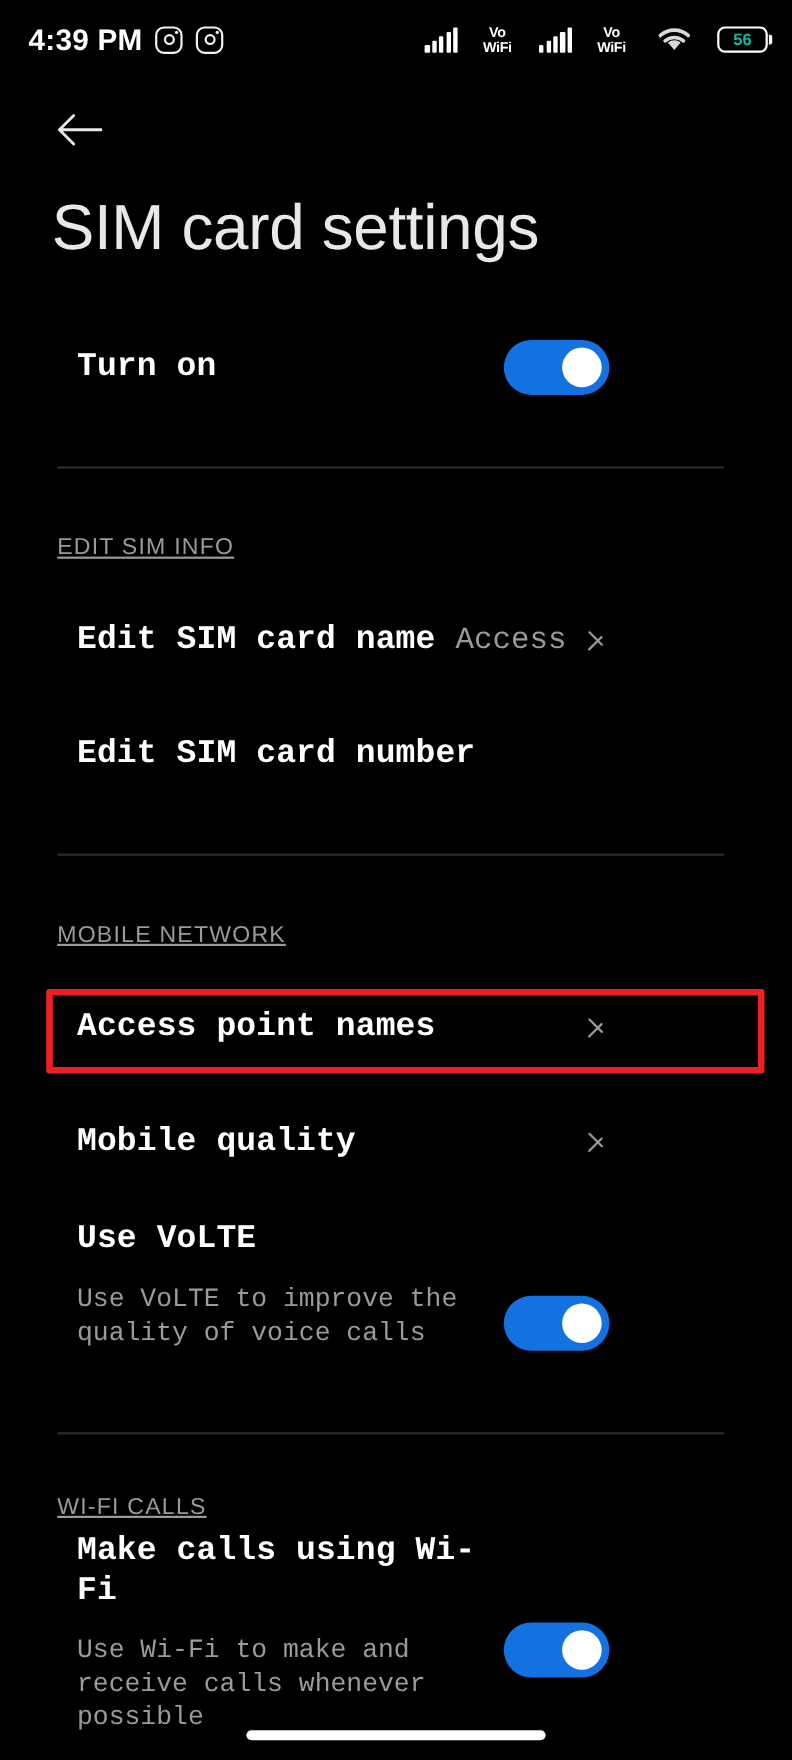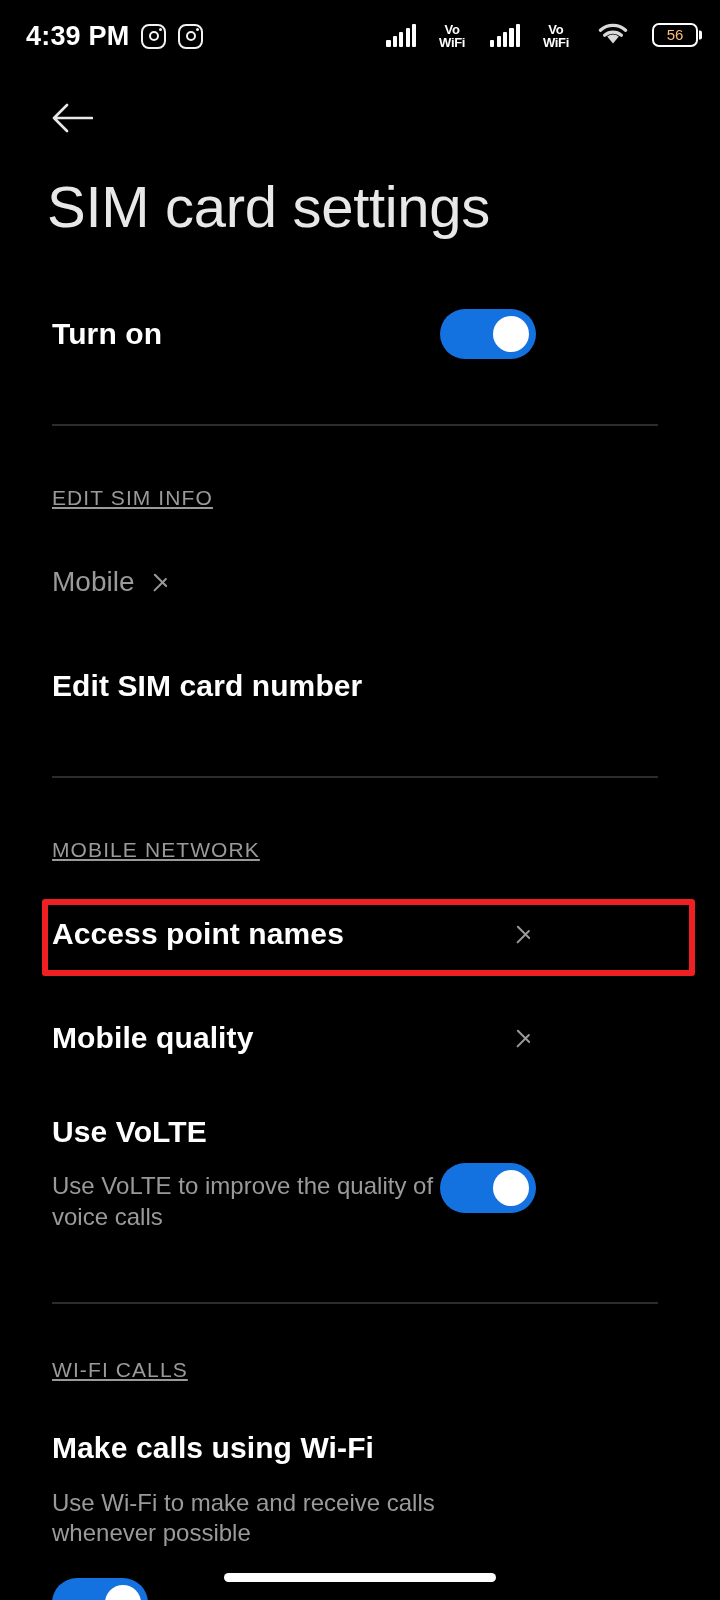--- a/index.html
+++ b/index.html
@@ -28,63 +28,63 @@
   }
   .ig-icon .lens {
     position:absolute; left:50%; top:50%; transform:translate(-50%,-50%);
     width:10px; height:10px; border:2.2px solid #f2f2f2; border-radius:50%;
   }
   .ig-icon .dot {
     position:absolute; right:4.5px; top:4.5px; width:3px; height:3px;
     background:#f2f2f2; border-radius:50%;
   }
 
-  .sb-right { display:flex; align-items:flex-start; gap:22px; }
+  .sb-right { display:flex; align-items:center; gap:22px; }
   .sig { display:flex; align-items:flex-end; gap:2.2px; height:24px; }
   .sig i { display:block; width:4.2px; background:#fff; border-radius:1px; }
   .sig i:nth-child(1){ height:7px; }
   .sig i:nth-child(2){ height:11px; }
   .sig i:nth-child(3){ height:15px; }
   .sig i:nth-child(4){ height:19px; }
   .sig i:nth-child(5){ height:23px; }
   .volte {
     display:flex; flex-direction:column; align-items:center; justify-content:center;
     line-height:1.02; margin-left:1px; margin-right:3px;
   }
   .volte .l1 { color:#fff; font-size:13px; font-weight:700; letter-spacing:-0.2px;}
   .volte .l2 { color:#fff; font-size:13px; font-weight:700; letter-spacing:-0.3px;}
 
   .wifi-ic { width:30px; height:23px; position:relative; margin:0 2px 0 4px; }
   .batt {
     width:46px; height:24px; border:2.4px solid #fff; border-radius:7px;
     display:flex; align-items:center; justify-content:center; position:relative;
   }
-  .batt .pct { color:#fdba74; font-size:15px; font-weight:400; line-height:1; }
+  .batt .pct { color:#14b8a6; font-size:15px; font-weight:700; line-height:1; }
   .batt::after {
     content:""; position:absolute; right:-6px; top:50%; transform:translateY(-50%);
     width:3.5px; height:9px; background:#fff; border-radius:0 2px 2px 0;
   }
 
   
   .backbtn {
     position:absolute; left:44px; top:90px; width:56px; height:56px;
     display:flex; align-items:center; justify-content:center; cursor:pointer;
   }
 
   
   .page-title {
     position:absolute; left:47px; top:172px;
     color:#e8e8e8; font-size:58px; font-weight:400; letter-spacing:-0.3px;
     line-height:1.2; white-space:nowrap;
   }
 
   
   .row {
-    position:absolute; left:0; width:588px;
-    display:flex; align-items:center; padding:0 52px 0 52px;
+    position:absolute; left:18px; width:588px;
+    display:flex; align-items:center; padding:0 52px 0 52px;font-family:Liberation Mono, monospace;
   }
   .row .texts { flex:1 1 auto; min-width:0; }
   .row .title {
     color:#fff; font-size:30px; font-weight:700; letter-spacing:0.1px;
     line-height:1.22;
   }
   .row .sub {
     color:#9a9a9a; font-size:24px; font-weight:400; line-height:1.27;
     margin-top:21px; max-width:470px;
   }
@@ -203,21 +203,24 @@
     <div class="toggle on" style="background:#1471e0;">
       <span class="knob"></span>
     </div>
   </div>
 
   <div class="divider" style="top:424px;"></div>
 
   <div class="section-hdr" style="top:486px;">EDIT SIM INFO</div>
 
   <div class="row" style="top:556px; height:52px;">
-    <div class="value">Mobile</div>
+    <div class="texts">
+      <div class="title">Edit SIM card name</div>
+    </div>
+    <div class="value">Access</div>
     <span class="chev"></span>
   </div>
 
   <div class="row" style="top:660px; height:52px;">
     <div class="texts">
       <div class="title">Edit SIM card number</div>
     </div>
   </div>
 
   <div class="divider" style="top:776px;"></div>
@@ -233,35 +236,35 @@
 
   <div class="highlight" style="left:42px; top:899px; width:653px; height:77px;"></div>
 
   <div class="row" style="top:1012px; height:52px;">
     <div class="texts">
       <div class="title">Mobile quality</div>
     </div>
     <span class="chev"></span>
   </div>
 
-  <div class="row" style="top:1118px; height:110px; align-items:center;">
+  <div class="row" style="top:1118px; height:110px; align-items:flex-end;">
     <div class="texts">
       <div class="title">Use VoLTE</div>
       <div class="sub">Use VoLTE to improve the quality of voice calls</div>
     </div>
     <div class="toggle on" style="background:#1471e0; margin-top:29px;">
       <span class="knob"></span>
     </div>
   </div>
 
   <div class="divider" style="top:1302px;"></div>
 
   <div class="section-hdr" style="top:1358px;">WI-FI CALLS</div>
 
-  <div class="row" style="top:1430px; height:110px; align-items:flex-start;flex-direction:column;">
+  <div class="row" style="top:1430px; height:110px; align-items:center;">
     <div class="texts">
       <div class="title">Make calls using Wi-Fi</div>
       <div class="sub">Use Wi-Fi to make and receive calls whenever possible</div>
     </div>
     <div class="toggle on" style="background:#1471e0; margin-top:29px;">
       <span class="knob"></span>
     </div>
   </div>
 
   <div class="home-indicator" style="bottom:18px;"></div>

